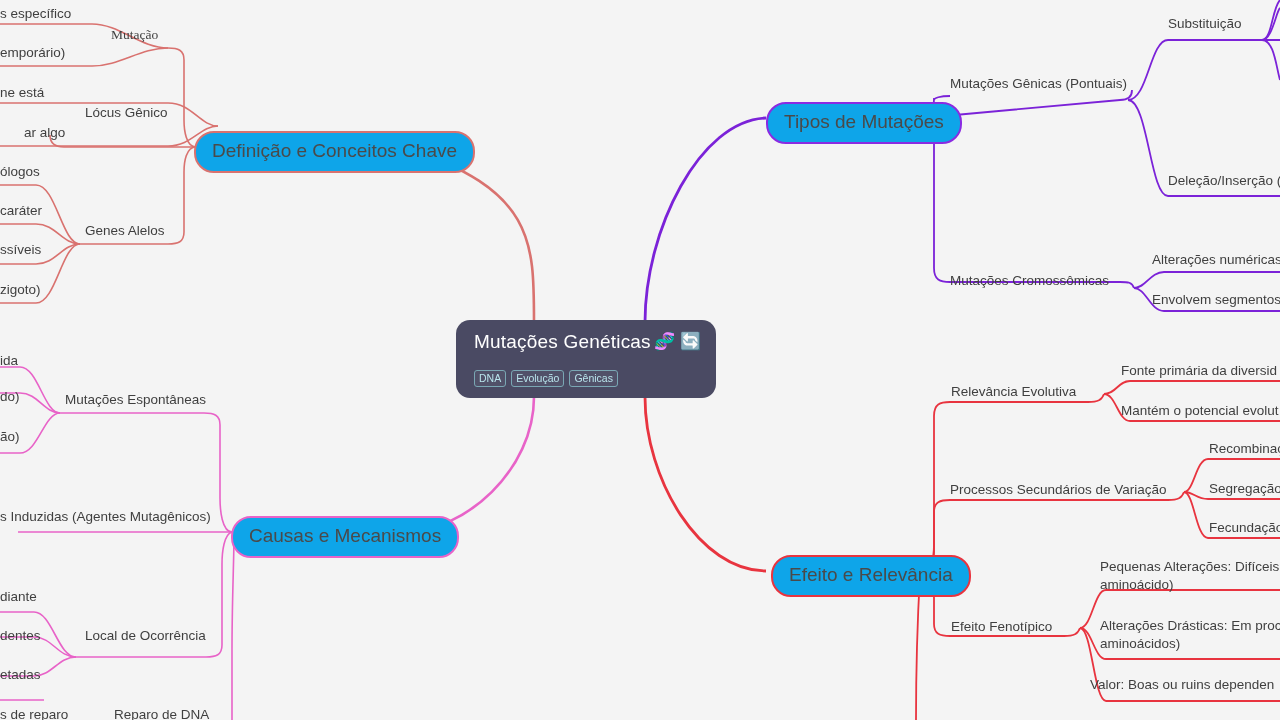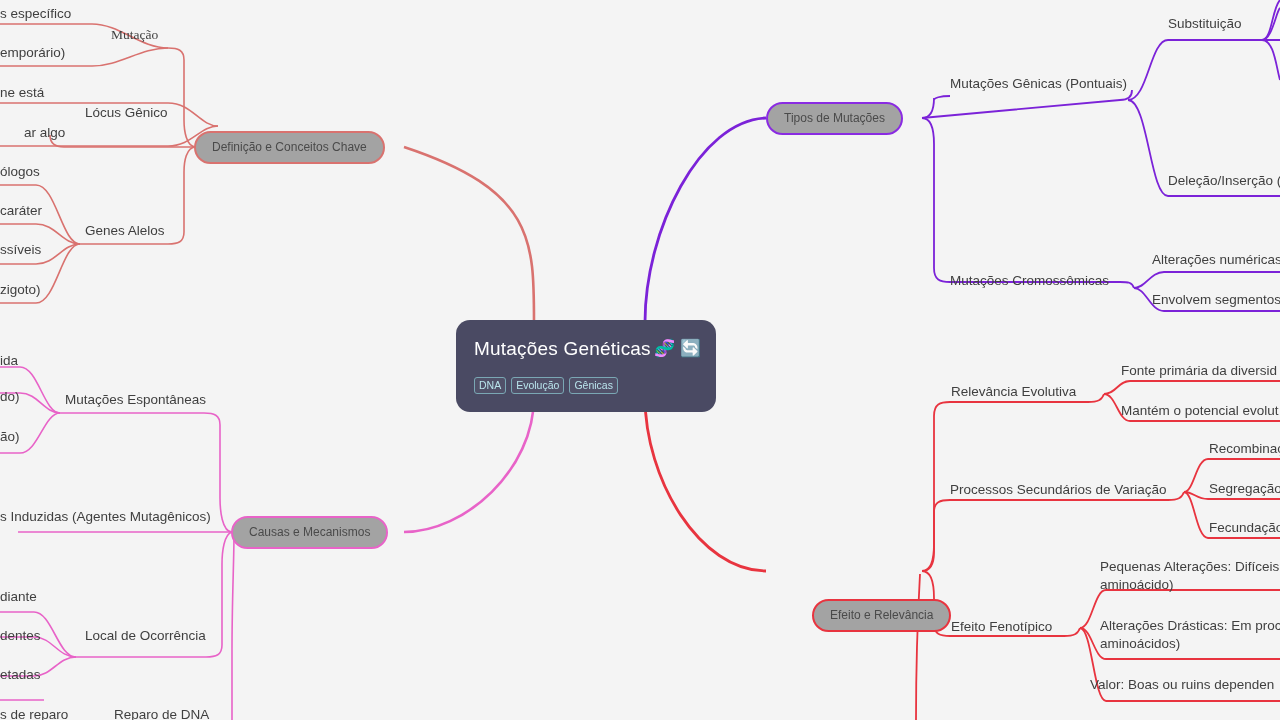--- a/index.html
+++ b/index.html
@@ -18,21 +18,21 @@
   #wires {
     position: absolute; left: 0; top: 0;
     width: 1280px; height: 720px;
     pointer-events: none;
   }
 
   
   .root-node {
     position: absolute;
     left: 456px; top: 320px;
-    width: 260px; height: 92px;
+    width: 260px; height: 78px;
     background: #4a4a63;
     border-radius: 14px;
     display: flex;
     flex-direction: column;
     justify-content: center;
     padding: 20px 18px;
     z-index: 6;
   }
   .root-title {
     color: #ffffff;
@@ -57,25 +57,25 @@
     border-radius: 3px;
     padding: 1px 4px 2px 4px;
     background: rgba(255,255,255,0.04);
     line-height: 1.15;
     white-space: nowrap;
   }
 
   
   .pill {
     position: absolute;
-    background: #a3a3a3;
+    background: #0ea5e9;
     border: 2px solid #cc6666;
     border-radius: 20px;
     padding: 7px 16px 8px 16px;
-    font-size: 12px;
+    font-size: 19px;
     color: #4a4a4a;
     white-space: nowrap;
     z-index: 5;
     line-height: 1.2;
   }
   .pill.coral   { border-color: #d9726f; }
   .pill.magenta { border-color: #e863c8; }
   .pill.purple  { border-color: #8a2be2; }
   .pill.red     { border-color: #e8343f; }
 
@@ -186,21 +186,21 @@
       <span class="root-tag">Gênicas</span>
     </div>
   </div>
 
   <div class="pill coral" style="left:194px; top:131px;">Definição e Conceitos Chave</div>
 
   <div class="pill magenta" style="left:231px; top:516px;">Causas e Mecanismos</div>
 
   <div class="pill purple" style="left:766px; top:102px;">Tipos de Mutações</div>
 
-  <div class="pill red" style="left:812px; top:555px;margin-top:44px;">Efeito e Relevância</div>
+  <div class="pill red" style="left:771px; top:555px;">Efeito e Relevância</div>
 
   <div class="lbl" style="left:111px; top:26px;font-family:Liberation Serif, serif;">Mutação</div>
   <div class="lbl" style="left:0px; top:5px;">s específico</div>
   <div class="lbl" style="left:0px; top:44px;">emporário)</div>
 
   <div class="lbl" style="left:85px; top:104px;">Lócus Gênico</div>
   <div class="lbl" style="left:0px; top:84px;">ne está</div>
   <div class="lbl" style="left:0px; top:124px;padding-left:24px;">ar algo</div>
 
   <div class="lbl" style="left:85px; top:222px;">Genes Alelos</div>

